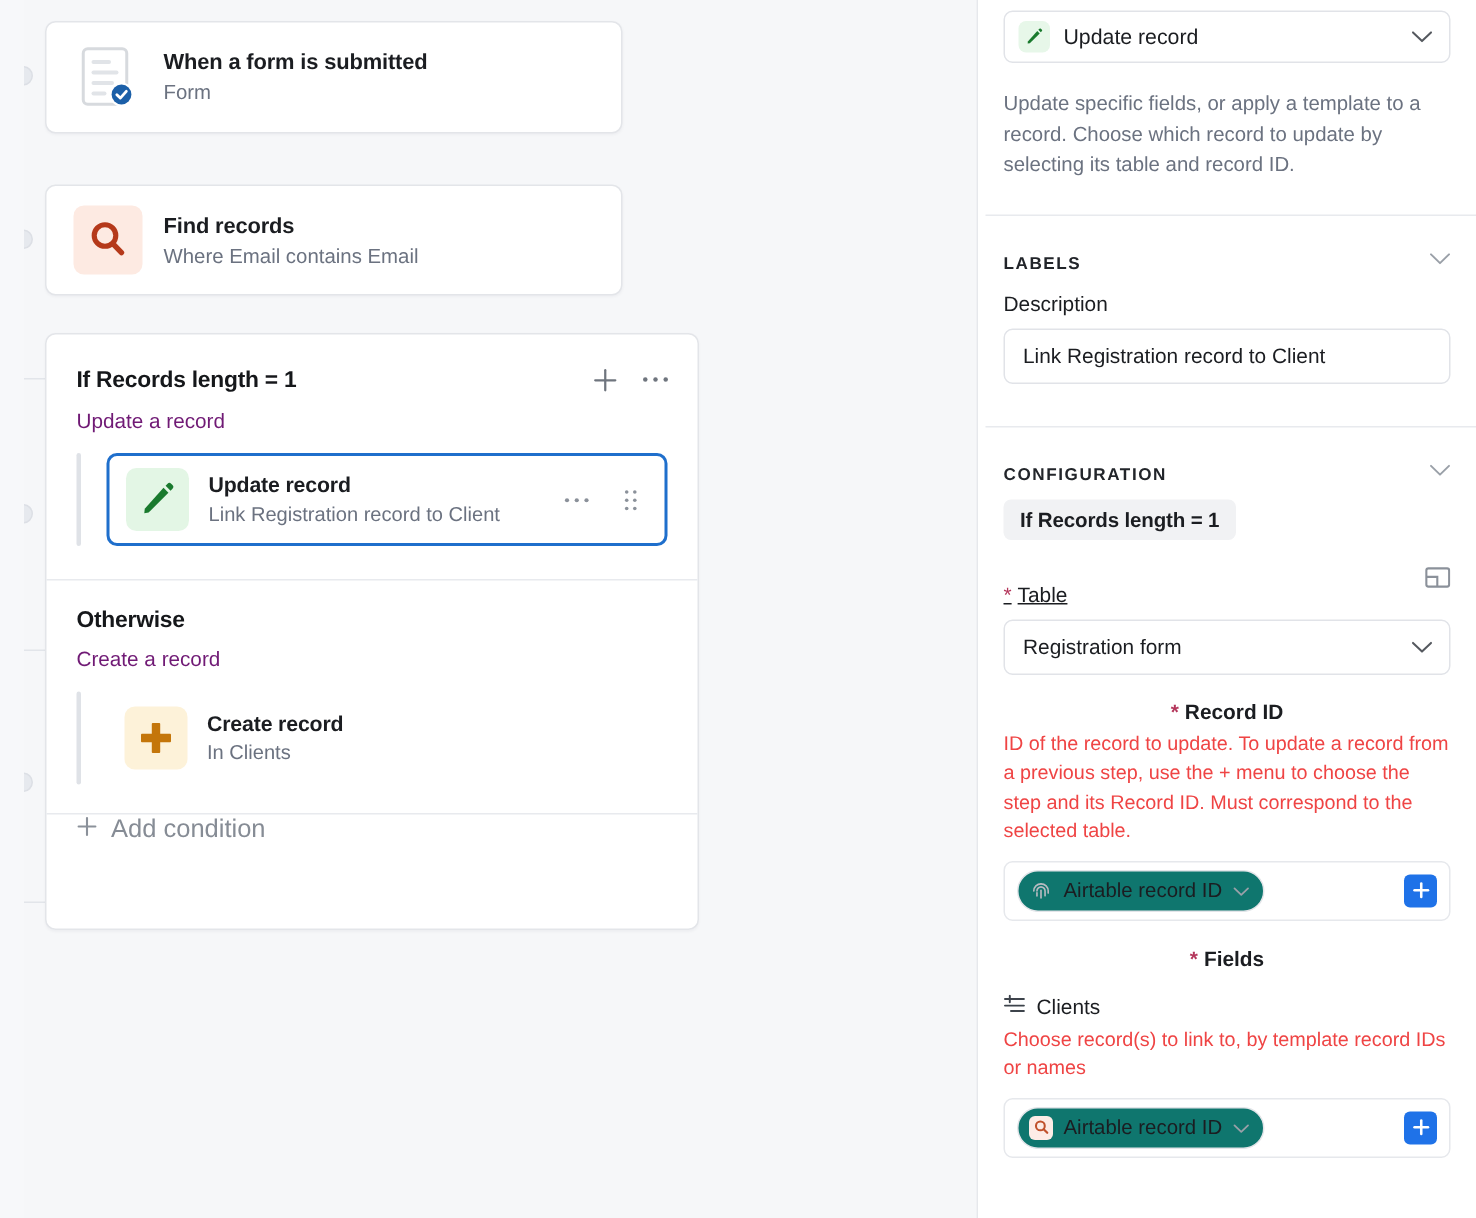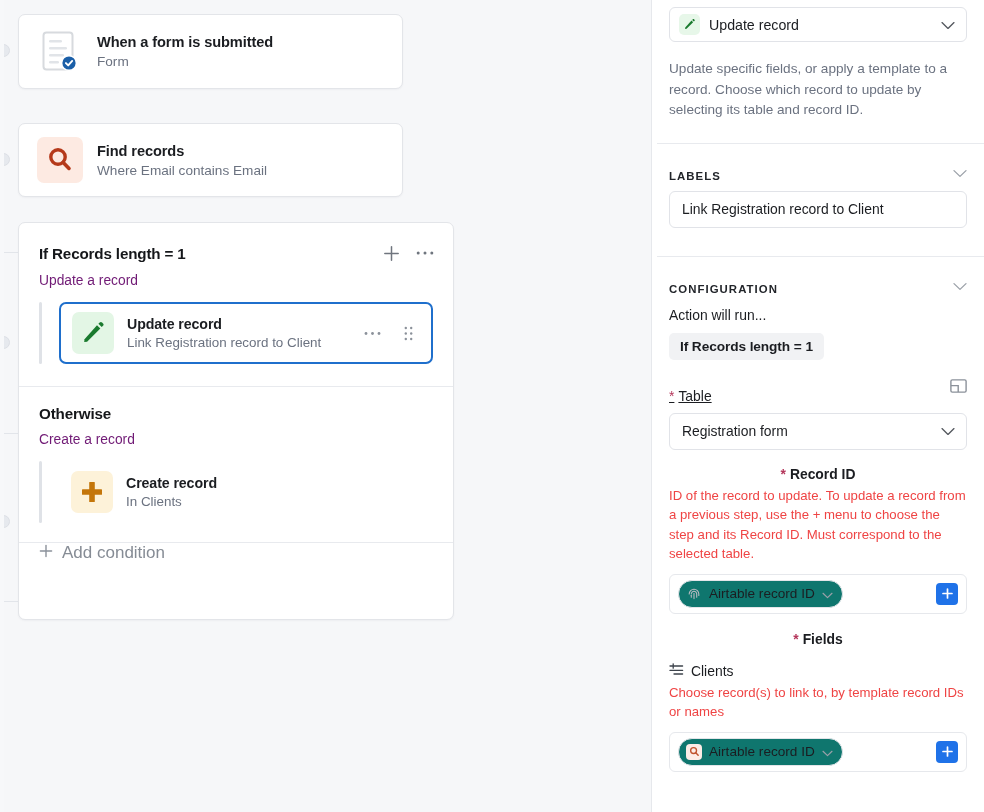--- a/index.html
+++ b/index.html
@@ -6,21 +6,21 @@
   html, body {
     width: 984px; height: 812px;
     font-family: "Liberation Sans", sans-serif;
     background: #f7f8fa;
     overflow: hidden;
   }
   .app { position: relative; width: 984px; height: 812px; }
 
   
   .canvas {
-    position: absolute; left: 4px; top: 0; width: 651px; height: 812px;
+    position: absolute; left: 16px; top: 0; width: 651px; height: 812px;
     background: #f6f7f9; overflow: hidden;
   }
   .rail-dot {
     position: absolute; left: -7px; width: 13px; height: 13px;
     border-radius: 50%; background: #e6e9ee; border: 1px solid #dcdfe5;
   }
   .rail-line {
     position: absolute; left: 0; width: 16px; height: 1px; background: #e2e5ea;
   }
 
@@ -324,39 +324,39 @@
 
     <div class="panel-pad">
       <div class="sec-head">
         <div class="sec-title">LABELS</div>
         <span>
           <svg width="14" height="9" viewBox="0 0 14 9">
             <path d="M1 1.6 L7 7.4 L13 1.6" fill="none" stroke="#9aa0a8" stroke-width="1.3" stroke-linecap="round" stroke-linejoin="round"></path>
           </svg>
         </span>
       </div>
+      <div class="field-label">Description</div>
       <div class="text-input">
         <span>Link Registration record to Client</span>
       </div>
       <div style="height:28px;"></div>
     </div>
 
     <div class="sec-divider"></div>
 
     <div class="panel-pad">
       <div class="sec-head">
         <div class="sec-title">CONFIGURATION</div>
         <span>
           <svg width="14" height="9" viewBox="0 0 14 9">
             <path d="M1 1.6 L7 7.4 L13 1.6" fill="none" stroke="#9aa0a8" stroke-width="1.3" stroke-linecap="round" stroke-linejoin="round"></path>
           </svg>
         </span>
       </div>
 
-      <div class="field-label">Action will run...</div>
       <div class="runpill">If Records length = 1</div>
 
       
       <div style="display:flex; align-items:center; justify-content:space-between; margin-top:12px;">
         <div class="field-label req" style="margin-top:16px;text-decoration:underline;">Table</div>
         <span>
           <svg width="17" height="14" viewBox="0 0 17 14">
             <rect x="0.9" y="0.9" width="15.2" height="12.2" rx="1.4" fill="none" stroke="#8b919a" stroke-width="1.4"></rect>
             <path d="M0.9 6.6 H8.2 V13.1" fill="none" stroke="#8b919a" stroke-width="1.4"></path>
           </svg>

